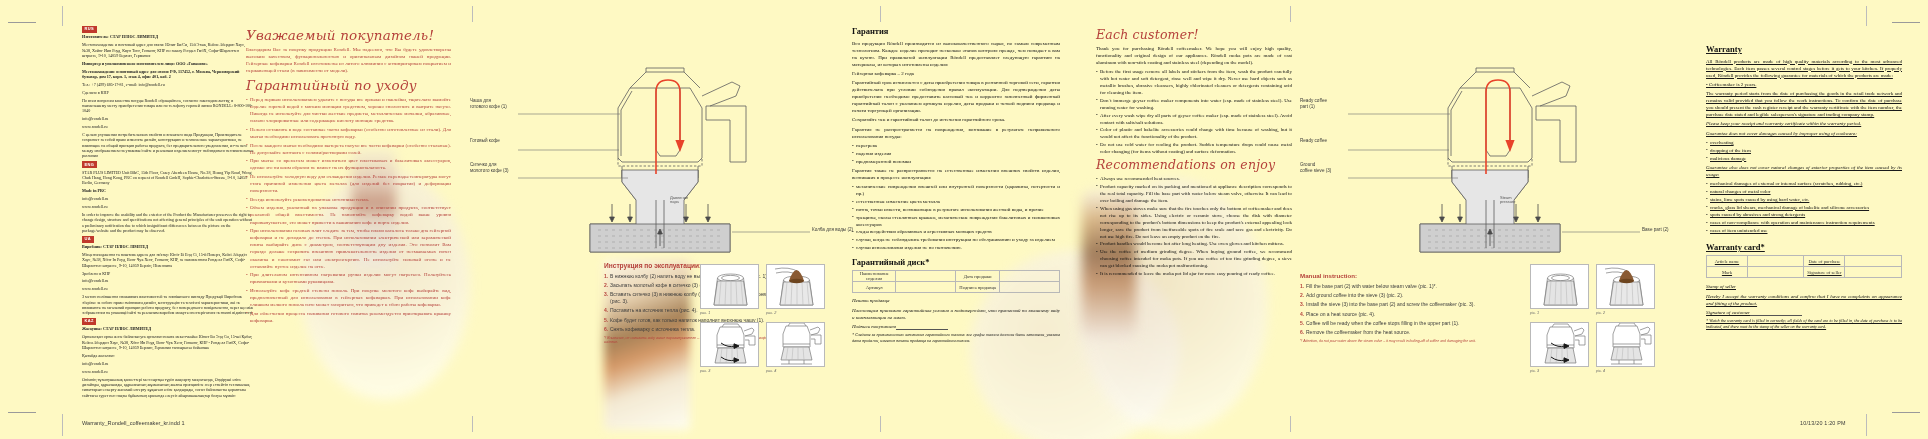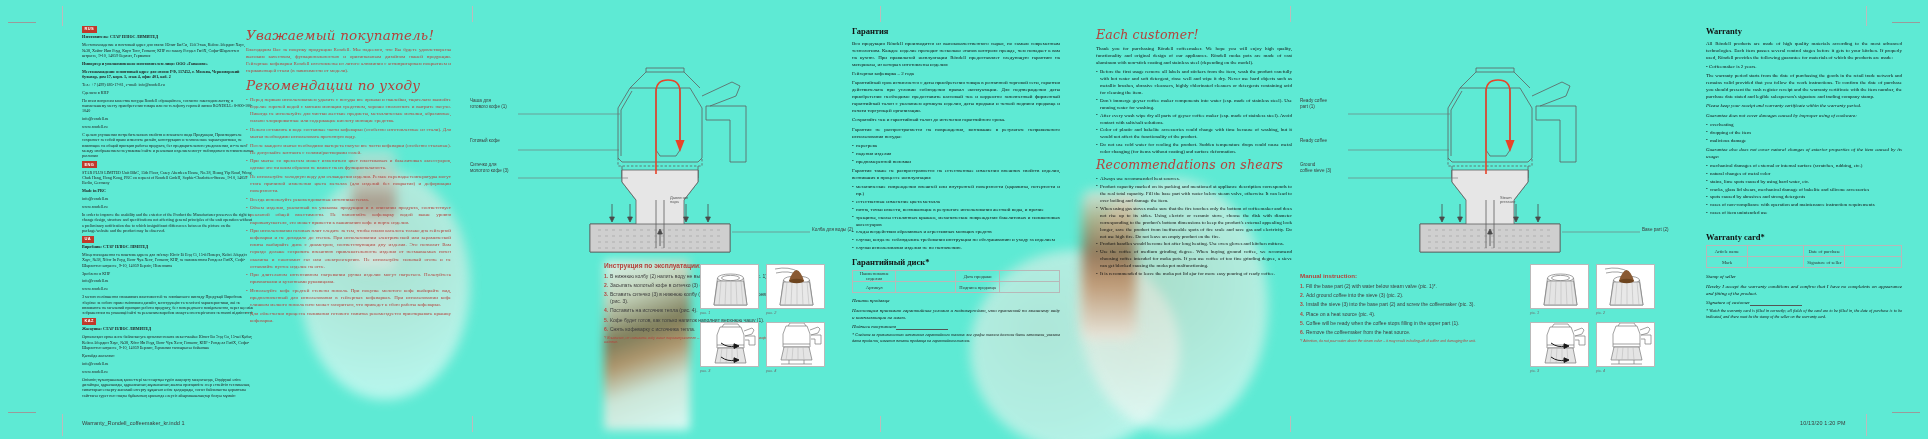--- a/index.html
+++ b/index.html
@@ -2,21 +2,21 @@
 <html><head>
 <meta charset="utf-8">
 <style>
   html,body{margin:0;padding:0;background:#ffffff;}
   body{
     width:1928px;height:439px;overflow:hidden;
     font-family:"Liberation Serif", serif;
     color:#1a1a1a;
     position:relative;
   }
-  .page{position:absolute;inset:0;background:#5eead4;}
+  .page{position:absolute;inset:0;background:#fef9c3;}
 
   
   .crop{position:absolute;background:#9a9a9a;}
   .fold{position:absolute;background:#bcbcbc;width:1px;}
 
   
   .col{position:absolute;}
 
   
   .legal{font-family:"Liberation Serif",serif;font-size:4.1px;line-height:1.30;color:#222;}
@@ -151,21 +151,21 @@
   </div>
 
   <div class="footer" style="left:82px;top:420px;">Warranty_Rondell_coffeemaker_kr.indd   1</div>
 
   <div class="photo" style="left:300px;top:170px;width:170px;height:230px;background:radial-gradient(circle at 45% 35%,#e8d9cf 0%,#f4ece6 45%,#ffffff 78%);"></div>
   <div class="photo" style="left:352px;top:150px;width:44px;height:120px;border-radius:8px;background:linear-gradient(180deg,#efe7e2 0%,#cfa79a 28%,#9d4b39 45%,#dcd0c8 60%,#f3efeb 100%);opacity:.5;"></div>
 
   <div class="col rubody" style="left:246px;top:28px;width:205px;">
     <h2 class="script">Уважаемый покупатель!</h2>
     <p>Благодарим Вас за покупку продукции Rondell. Мы надеемся, что Вы будете удовлетворены высоким качеством, функциональностью и оригинальным дизайном нашей продукции. Гейзерные кофеварки Rondell изготовлены из литого алюминия с антипригарным покрытием и нержавеющей стали (в зависимости от модели).</p>
-    <h2 class="script" style="margin-top:4px;">Рекомендации по уходу</h2>
+    <h2 class="script" style="margin-top:4px;">Гарантийный по уходу</h2>
     <ul>
       <li>Перед первым использованием удалите с посуды все ярлыки и наклейки, тщательно вымойте изделие горячей водой с мягким моющим средством, хорошо сполосните и вытрите насухо. Никогда не используйте для чистки жесткие предметы, металлические мочалки, абразивные, сильно хлорированные или содержащие кислоту моющие средства.</li>
       <li>Нельзя оставлять в воде составные части кофеварки (особенно изготовленные из стали). Для мытья необходимо использовать проточную воду.</li>
       <li>После каждого мытья необходимо вытереть насухо все части кофеварки (особенно стальные). Не допускайте контакта с солями/растворами солей.</li>
       <li>При мытье со временем может измениться цвет пластиковых и бакелитовых аксессуаров, однако это ни коим образом не влияет на их функциональность.</li>
       <li>Не используйте холодную воду для охлаждения изделия. Резкие перепады температуры могут стать причиной изменения цвета металла (для изделий без покрытия) и деформации поверхности.</li>
     </ul>
     <ul>
       <li>Всегда используйте рекомендованные источники тепла.</li>
       <li>Объем изделия, указанный на упаковке продукции и в описании продукта, соответствует реальной общей вместимости. Не наполняйте кофеварку водой выше уровня паровыпускателя, это может привести к выкипанию кофе и порче изделия.</li>
@@ -438,21 +438,21 @@
   <div class="col body" style="left:1096px;top:28px;width:196px;">
     <h2 class="script en">Each customer!</h2>
     <p>Thank you for purchasing Röndell coffeemaker. We hope you will enjoy high quality, functionality and original design of our appliances. Röndell moka pots are made of cast aluminum with non-stick coating and stainless steel (depending on the model).</p>
     <ul>
       <li>Before the first usage remove all labels and stickers from the item, wash the product carefully with hot water and soft detergent, rinse well and wipe it dry. Never use hard objects such as metallic brushes, abrasive cleansers, highly chlorinated cleaners or detergents containing acid for cleaning the item.</li>
       <li>Don`t immerge geyser coffee maker components into water (esp. made of stainless steel). Use running water for washing.</li>
       <li>After every wash wipe dry all parts of geyser coffee maker (esp. made of stainless steel). Avoid contact with salts/salt solutions.</li>
       <li>Color of plastic and bakelite accessories could change with time because of washing, but it would not affect the functionality of the product.</li>
       <li>Do not use cold water for cooling the product. Sudden temperature drops could cause metal color changing (for items without coating) and surface deformation.</li>
     </ul>
-    <h2 class="script en" style="margin-top:3px;">Recommendations on shears</h2>
+    <h2 class="script en" style="margin-top:3px;">Recommendations on enjoy</h2>
     <ul>
       <li>Always use recommended heat sources.</li>
       <li>Product capacity marked on its packing and mentioned at appliance description corresponds to the real total capacity. Fill the base part with water below steam valve, otherwise It can lead to over boiling and damage the item.</li>
       <li>When using gas stoves make sure that the fire touches only the bottom of coffeemaker and does not rise up to its sides. Using electric or ceramic stove, choose the disk with diameter corresponding to the product's bottom dimensions to keep the product's external appealing look longer, save the product from ineffaceable spots of fire scale and save gas and electricity. Do not use high fire. Do not leave an empty product on the fire.</li>
       <li>Product handles would become hot after long heating. Use oven gloves and kitchen mittens.</li>
       <li>Use the coffee of medium grinding degree. When buying ground coffee, we recommend choosing coffee intended for moka pots. If you use coffee of too fine grinding degree, a sieve can get blocked causing the moka pot malfunctioning.</li>
       <li>It is recommended to leave the moka pot lid ajar for more easy pouring of ready coffee.</li>
     </ul>
   </div>
 
@@ -636,21 +636,21 @@
           <g fill="none" stroke="#7a7a7a" stroke-width="0.7">
             <path d="M22 37 L22 41 M37 37 L37 41"></path>
             <path d="M14 41 L45 41"></path>
           </g>
         </svg>
       </div>
       <div class="piccap">pic. 4</div>
     </div>
   </div>
 
-  <div class="col" style="left:1706px;top:26px;width:196px;">
+  <div class="col" style="left:1706px;top:44px;width:196px;text-decoration:underline;">
     <h3 class="sec">Warranty</h3>
     <div class="body">
       <p>All Röndell products are made of high quality materials according to the most advanced technologies. Each item passes several control stages before it gets to your kitchen. If properly used, Röndell provides the following guarantee for materials of which the products are made:</p>
       <p>• Coffeemaker is 2 years.</p>
       <p>The warranty period starts from the date of purchasing the goods in the retail trade network and remains valid provided that you follow the work instructions. To confirm the date of purchase you should present the cash register receipt and the warranty certificate with the item number, the purchase date stated and legible salesperson's signature and trading company stamp.</p>
       <p class="it">Please keep your receipt and warranty certificate within the warranty period.</p>
       <p class="it">Guarantee does not cover damages caused by improper using of cookware:</p>
       <ul>
         <li>overheating</li>
         <li>dropping of the item</li>
@@ -661,21 +661,21 @@
         <li>mechanical damages of external or internal surface (scratches, rubbing, etc.)</li>
         <li>natural changes of metal color</li>
         <li>stains, lime spots caused by using hard water, etc.</li>
         <li>cracks, glass lid shears, mechanical damage of bakelite and silicone accessories</li>
         <li>spots caused by abrasives and strong detergents</li>
         <li>cases of non-compliance with operation and maintenance instruction requirements</li>
         <li>cases of item unintended use</li>
       </ul>
     </div>
 
-    <h3 class="sec" style="margin-top:16px;">Warranty card*</h3>
+    <h3 class="sec" style="margin-top:8px;">Warranty card*</h3>
     <table class="wt">
       <tbody>
           <tr>
         <td class="lbl">Article name</td>
         <td class="blank"></td>
         <td class="lbl">Date of purchase</td>
         <td class="blank"></td>
       </tr>
       <tr>
         <td class="lbl">Mark</td>

